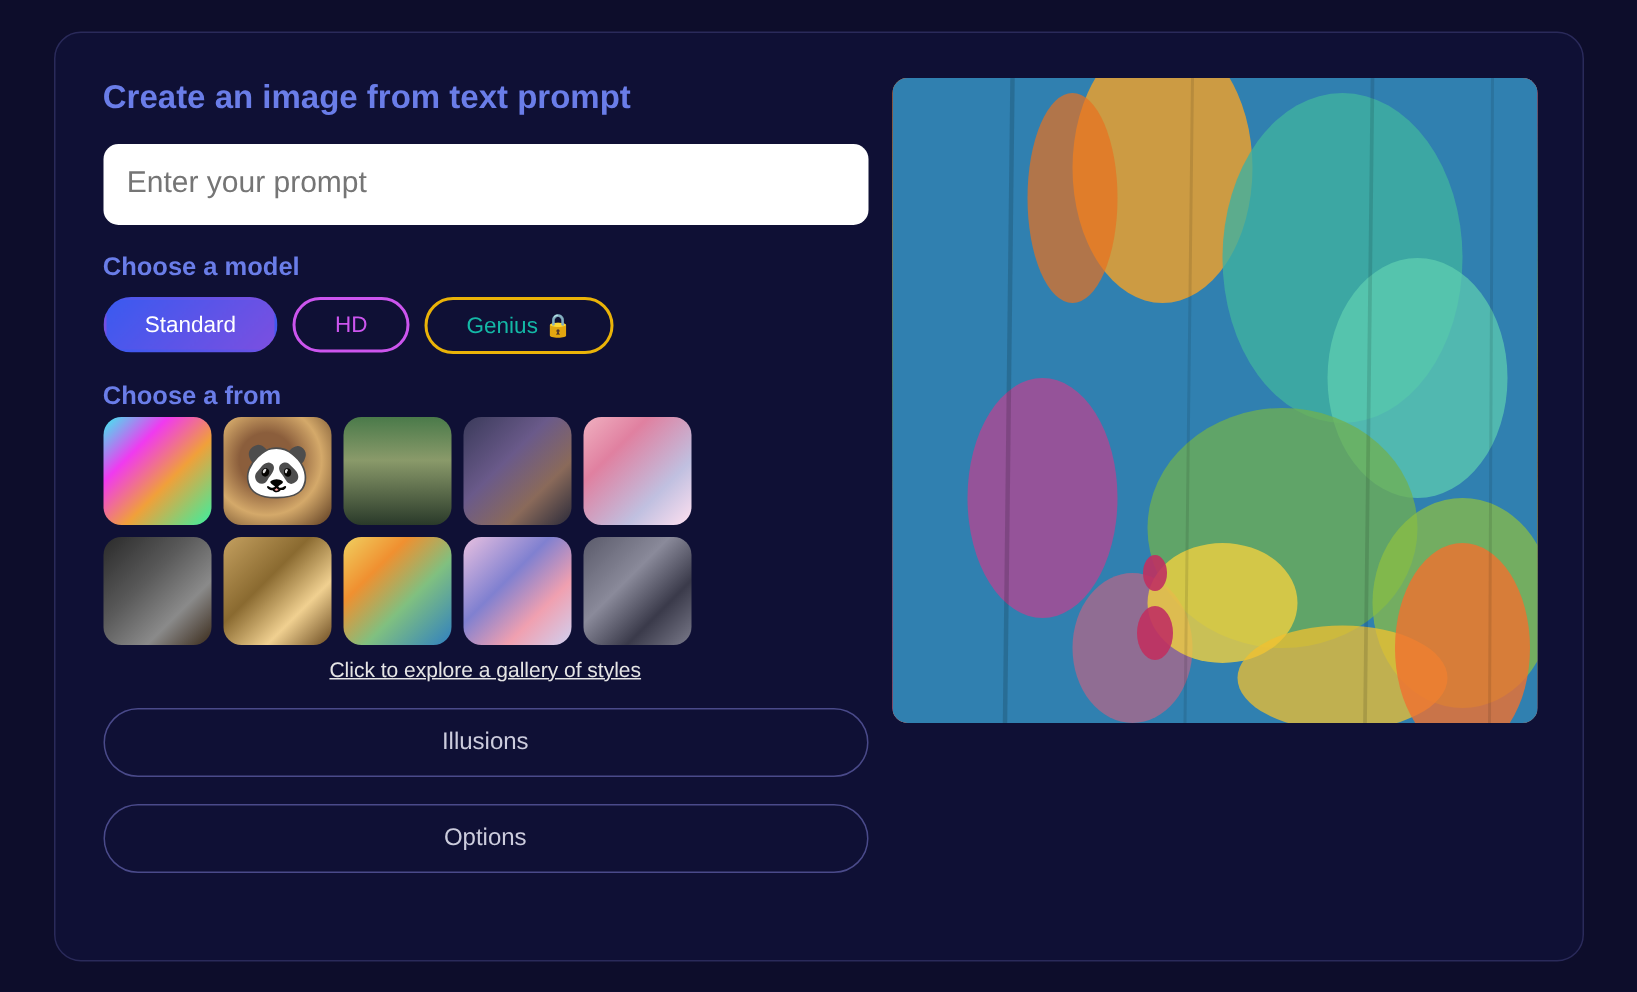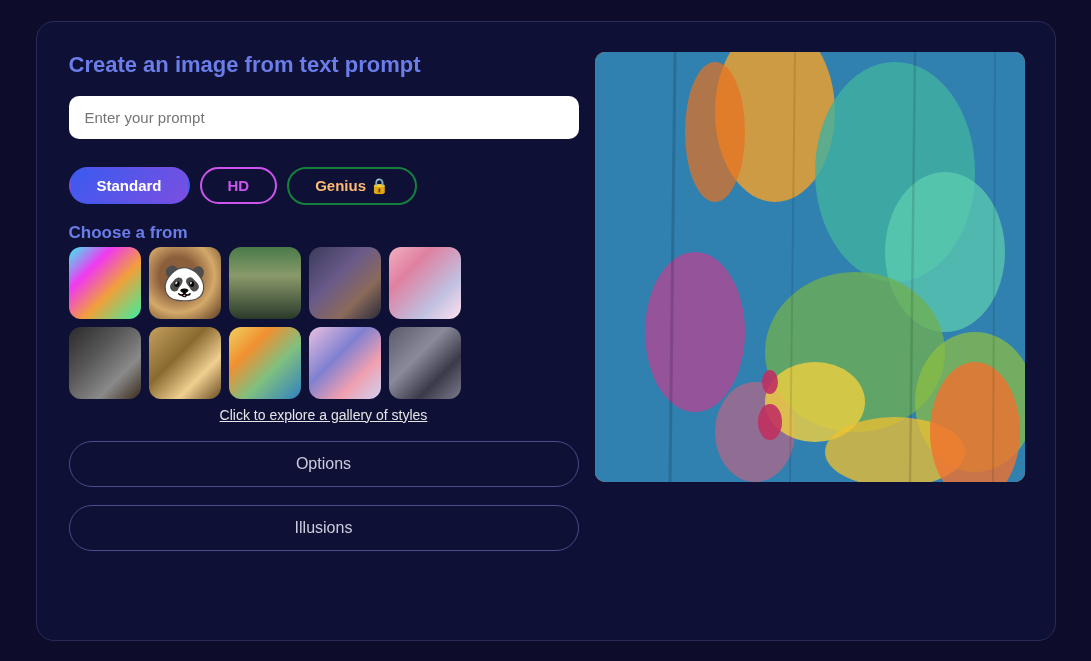--- a/index.html
+++ b/index.html
@@ -40,66 +40,66 @@
       font-size: 22px;
       font-weight: 600;
     }
 
     .prompt-input {
       width: 100%;
       background-color: #ffffff;
       border: none;
       border-radius: 10px;
       padding: 18px 16px;
-      font-size: 15px;
+      font-size: 20px;
       color: #15803d;
       outline: none;
-      height: 43px;
+      height: 54px;
     }
 
     .section-label {
       color: #6a7de8;
       font-size: 17px;
       font-weight: 600;
       margin-bottom: 4px;
     }
 
     .model-selector {
       display: flex;
       flex-direction: row;
       gap: 10px;
       align-items: center;
     }
 
     .model-btn {
       border-radius: 50px;
       padding: 8px 26px;
       font-size: 15px;
-      font-weight: 700;
+      font-weight: 400;
       cursor: pointer;
       border: 2px solid transparent;
       background: transparent;
     }
 
     .model-btn.standard {
       background: linear-gradient(135deg, #3a5af0, #7b4fe0);
       color: #fff;
       border-color: transparent;
     }
 
     .model-btn.hd {
       border: 2px solid #cc55ee;
       color: #cc55ee;
       background: transparent;
       text-align: right;
     }
 
     .model-btn.genius {
-      border: 2px solid #15803d;
-      color: #fdba74;
+      border: 2px solid #eab308;
+      color: #14b8a6;
       background: transparent;
       text-align: right;
     }
 
     .style-grid {
       display: grid;
       grid-template-columns: repeat(5, 72px);
       grid-template-rows: repeat(2, 72px);
       gap: 8px;
       margin-top: 4px;
@@ -215,20 +215,21 @@
 <body>
 
 <div class="main-card">
   <div class="left-panel">
 
     <h2 class="page-title">Create an image from text prompt</h2>
 
     <input class="prompt-input" type="text" placeholder="Enter your prompt" style="">
 
     <div>
+      <div class="section-label">Choose a model</div>
       <div class="model-selector" style="margin-top:10px;">
         <button class="model-btn standard">Standard</button>
         <button class="model-btn hd">HD</button>
         <button class="model-btn genius">Genius 🔒</button>
       </div>
     </div>
 
     <div>
       <div class="section-label">Choose a from</div>
       <div class="style-grid">
@@ -239,23 +240,23 @@
         <div class="style-thumb style-thumb-5"></div>
         <div class="style-thumb style-thumb-6"></div>
         <div class="style-thumb style-thumb-7"></div>
         <div class="style-thumb style-thumb-8"></div>
         <div class="style-thumb style-thumb-9"></div>
         <div class="style-thumb style-thumb-10"></div>
       </div>
       <div class="explore-link" style="margin-top:8px;">Click to explore a gallery of styles</div>
     </div>
 
+    <button class="action-btn">Illusions</button>
+
     <button class="action-btn">Options</button>
-
-    <button class="action-btn">Illusions</button>
 
 
   </div>
 
   <div class="right-panel">
     <div class="preview-image">
       <div class="preview-canvas">
         <div class="vertical-strokes"></div>
 
         <svg width="100%" height="100%" viewBox="0 0 430 430" preserveAspectRatio="none" style="position:absolute;top:0;left:0;">

